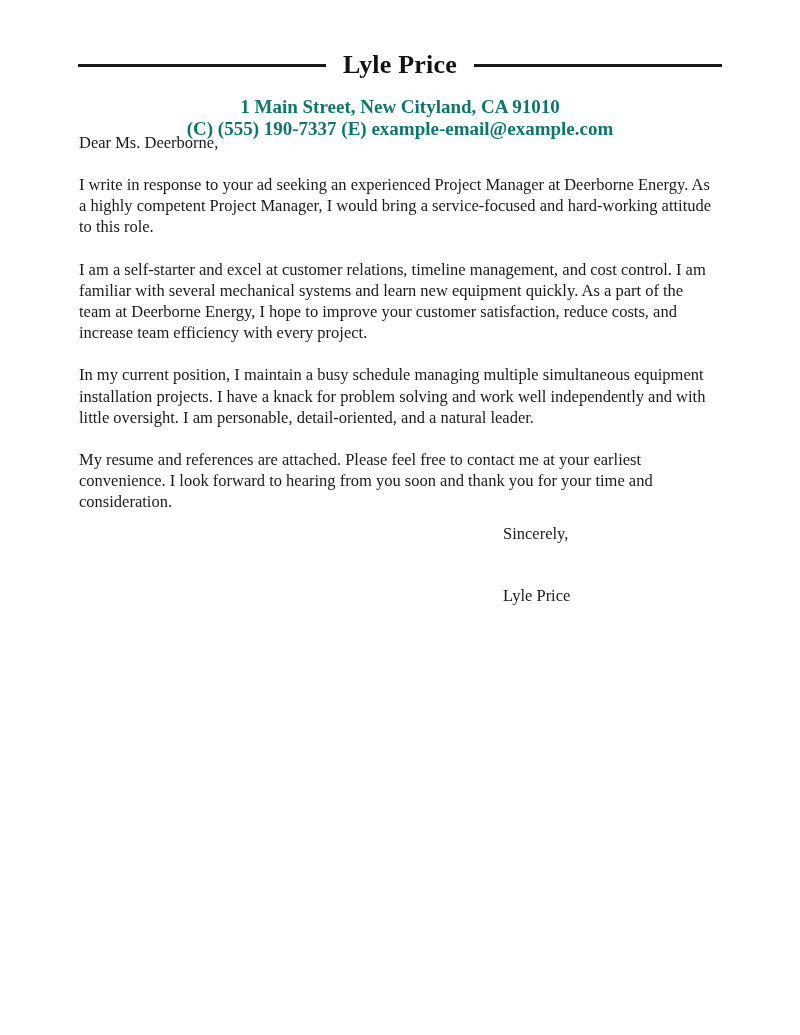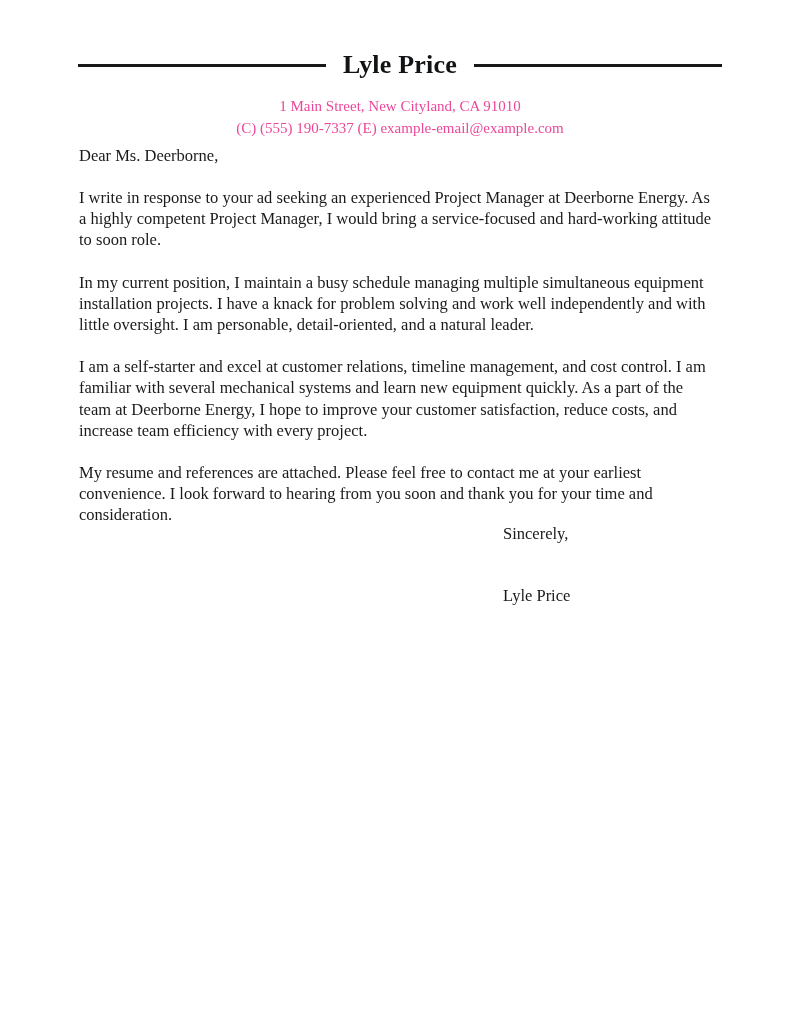--- a/index.html
+++ b/index.html
@@ -49,34 +49,34 @@
     font-size: 26px;
     font-weight: bold;
     letter-spacing: 0.2px;
     line-height: 1;
     white-space: nowrap;
     color: #111315;
   }
 
   .contact-line {
     text-align: center;
-    font-size: 15px;
-    font-weight: normal;
+    font-size: 19px;
+    font-weight: bold;
     line-height: 21px;
-    color: #ec4899;
+    color: #0f766e;
     white-space: nowrap;
   }
   .contact-address { margin-top: 12px; }
   .contact-detail { margin-top: 1px; }
 
   
   .letter-body {
     position: absolute;
     left: 79px;
-    top: 145px;
+    top: 132px;
     width: 640px;
   }
 
   .salutation {
     font-size: 16.5px;
     line-height: 21px;
     margin: 0 0 21px 0;
   }
 
   .paragraph {
@@ -120,25 +120,25 @@
     <div class="contact-line contact-address">1 Main Street, New Cityland, CA 91010</div>
 
     <div class="contact-line contact-detail">(C) (555) 190-7337 (E) example-email@example.com</div>
 
   </div>
 
   <div class="letter-body">
 
     <p class="salutation">Dear Ms. Deerborne,</p>
 
-    <p class="paragraph">I write in response to your ad seeking an experienced Project Manager at Deerborne Energy. As a highly competent Project Manager, I would bring a service-focused and hard-working attitude to soon role.</p>
+    <p class="paragraph">I write in response to your ad seeking an experienced Project Manager at Deerborne Energy. As a highly competent Project Manager, I would bring a service-focused and hard-working attitude to this role.</p>
+
+    <p class="paragraph">I am a self-starter and excel at customer relations, timeline management, and cost control. I am familiar with several mechanical systems and learn new equipment quickly. As a part of the team at Deerborne Energy, I hope to improve your customer satisfaction, reduce costs, and increase team efficiency with every project.</p>
 
     <p class="paragraph">In my current position, I maintain a busy schedule managing multiple simultaneous equipment installation projects. I have a knack for problem solving and work well independently and with little oversight. I am personable, detail-oriented, and a natural leader.</p>
-
-    <p class="paragraph">I am a self-starter and excel at customer relations, timeline management, and cost control. I am familiar with several mechanical systems and learn new equipment quickly. As a part of the team at Deerborne Energy, I hope to improve your customer satisfaction, reduce costs, and increase team efficiency with every project.</p>
 
     <p class="paragraph">My resume and references are attached. Please feel free to contact me at your earliest convenience. I look forward to hearing from you soon and thank you for your time and consideration.</p>
 
   </div>
 
   <div class="closing">
     <div class="closing-salutation">Sincerely,</div>
     <div class="closing-signature">Lyle Price</div>
   </div>
 

